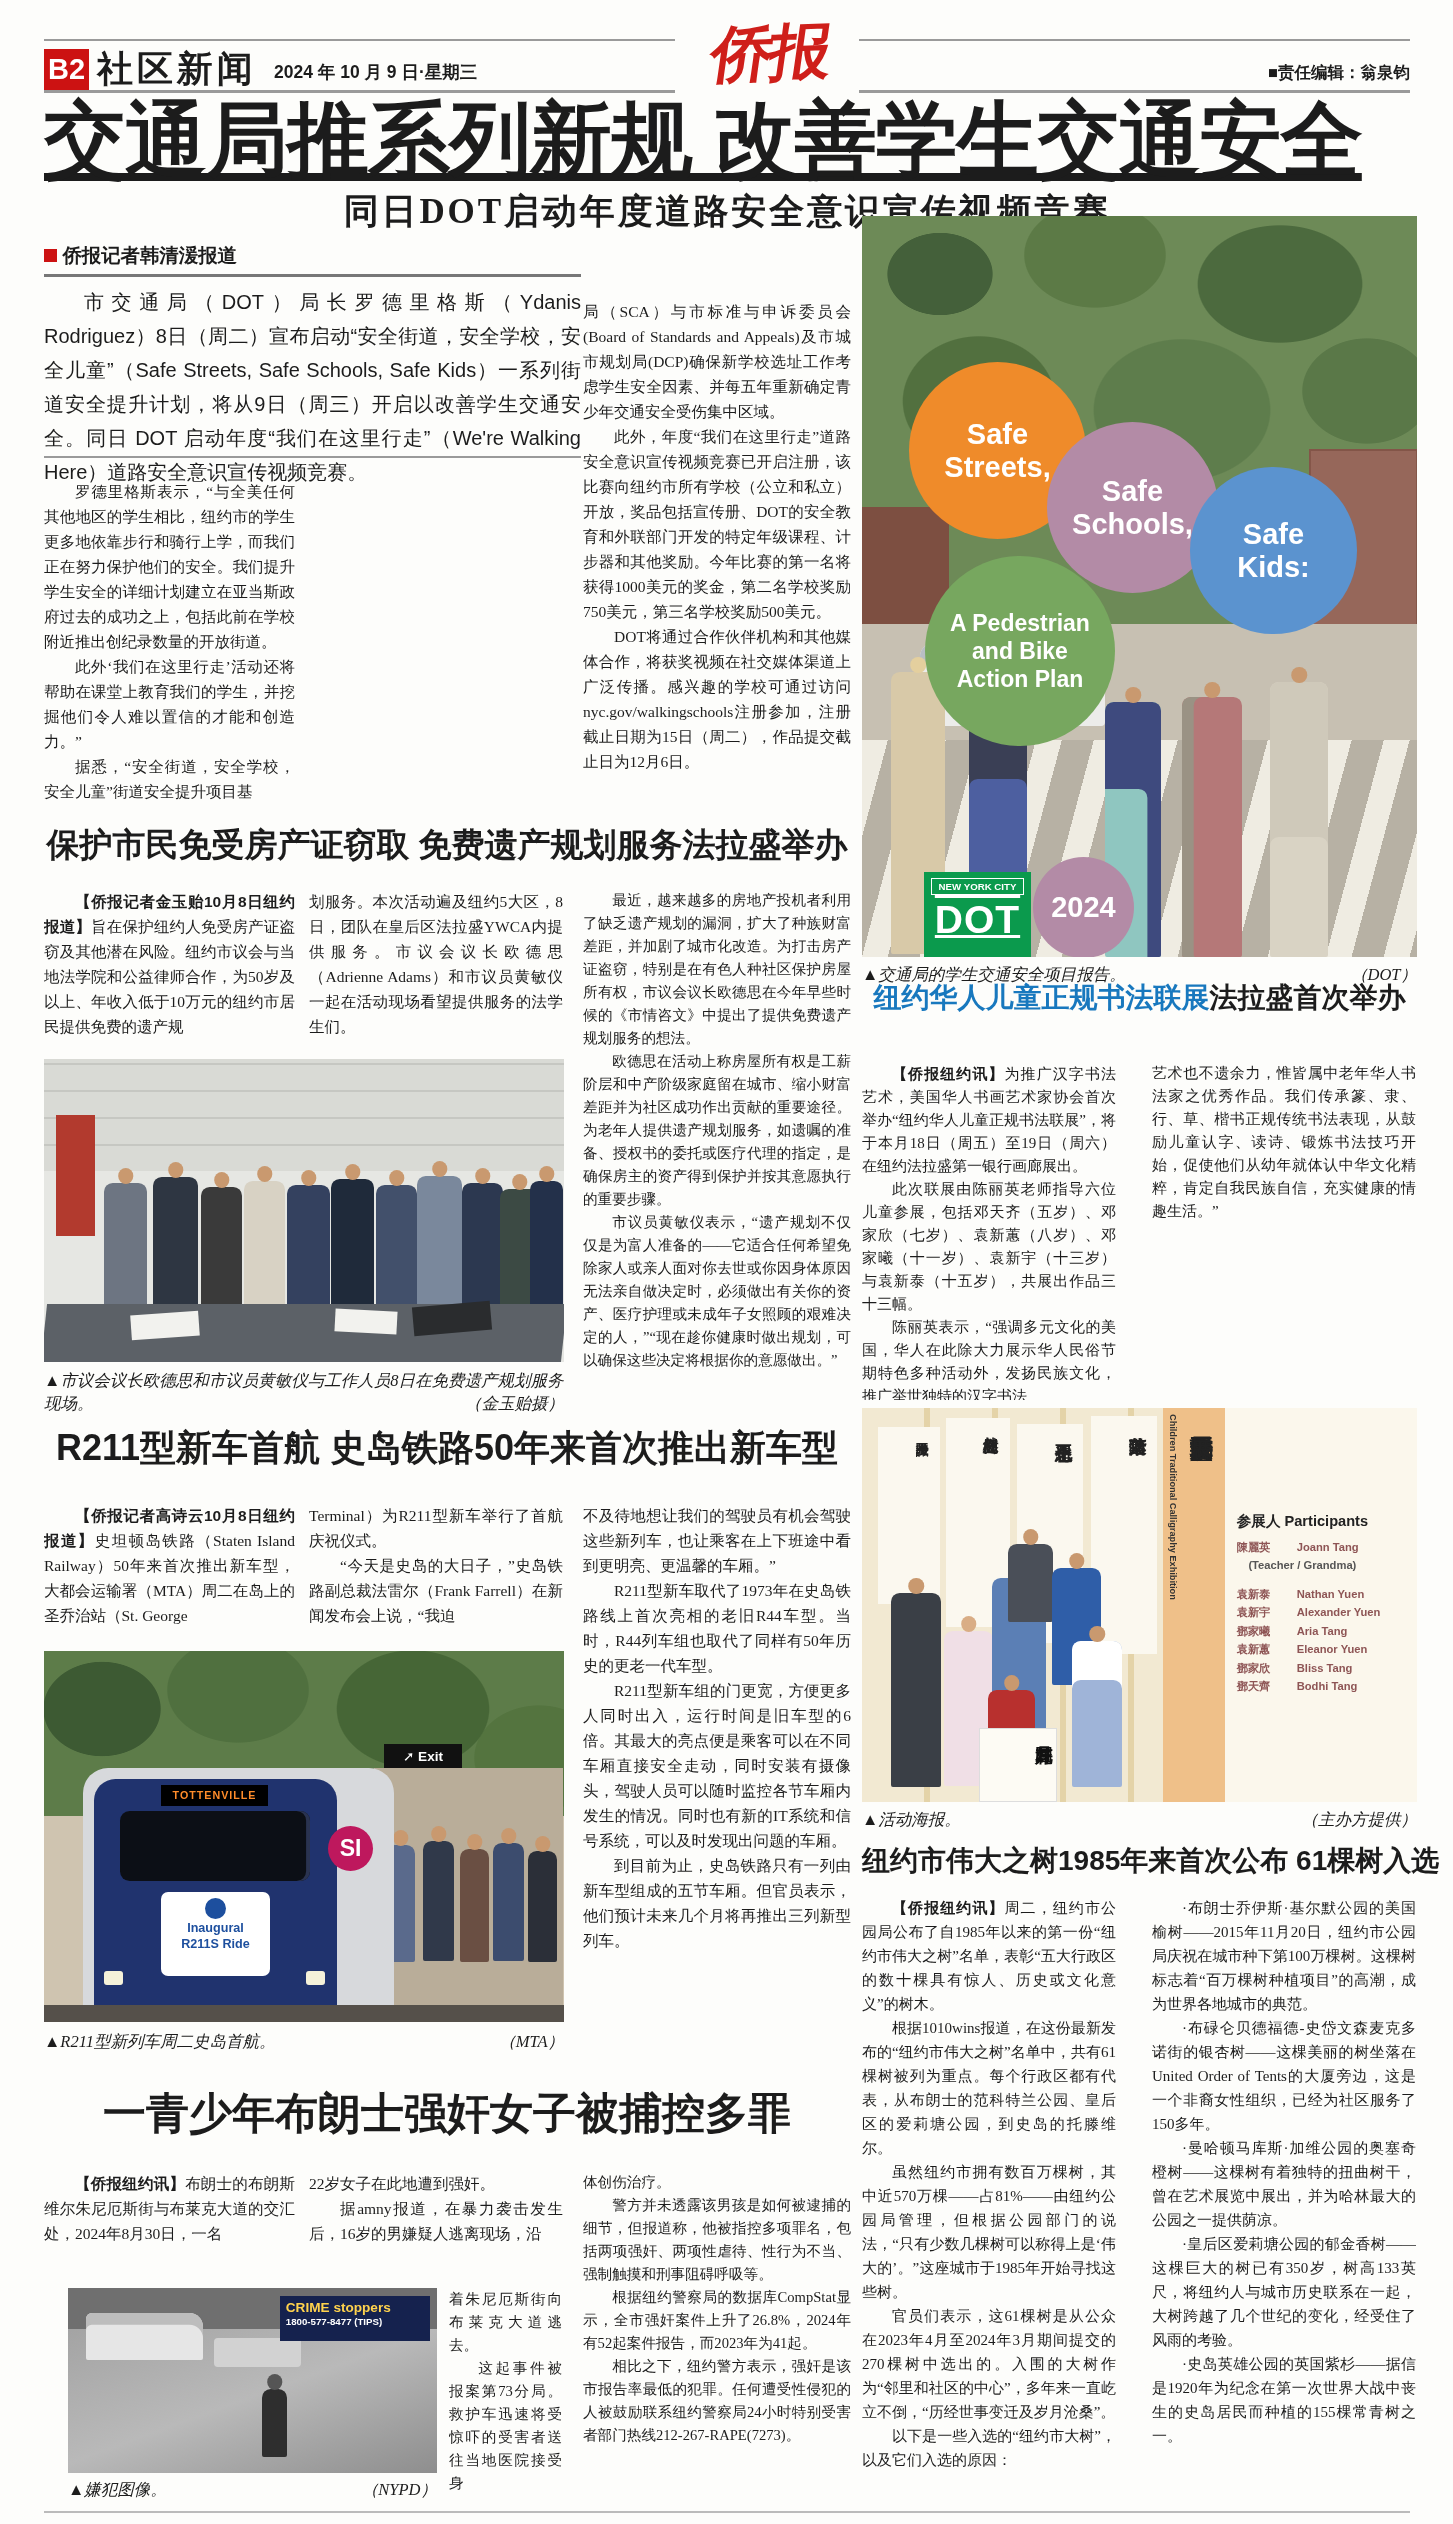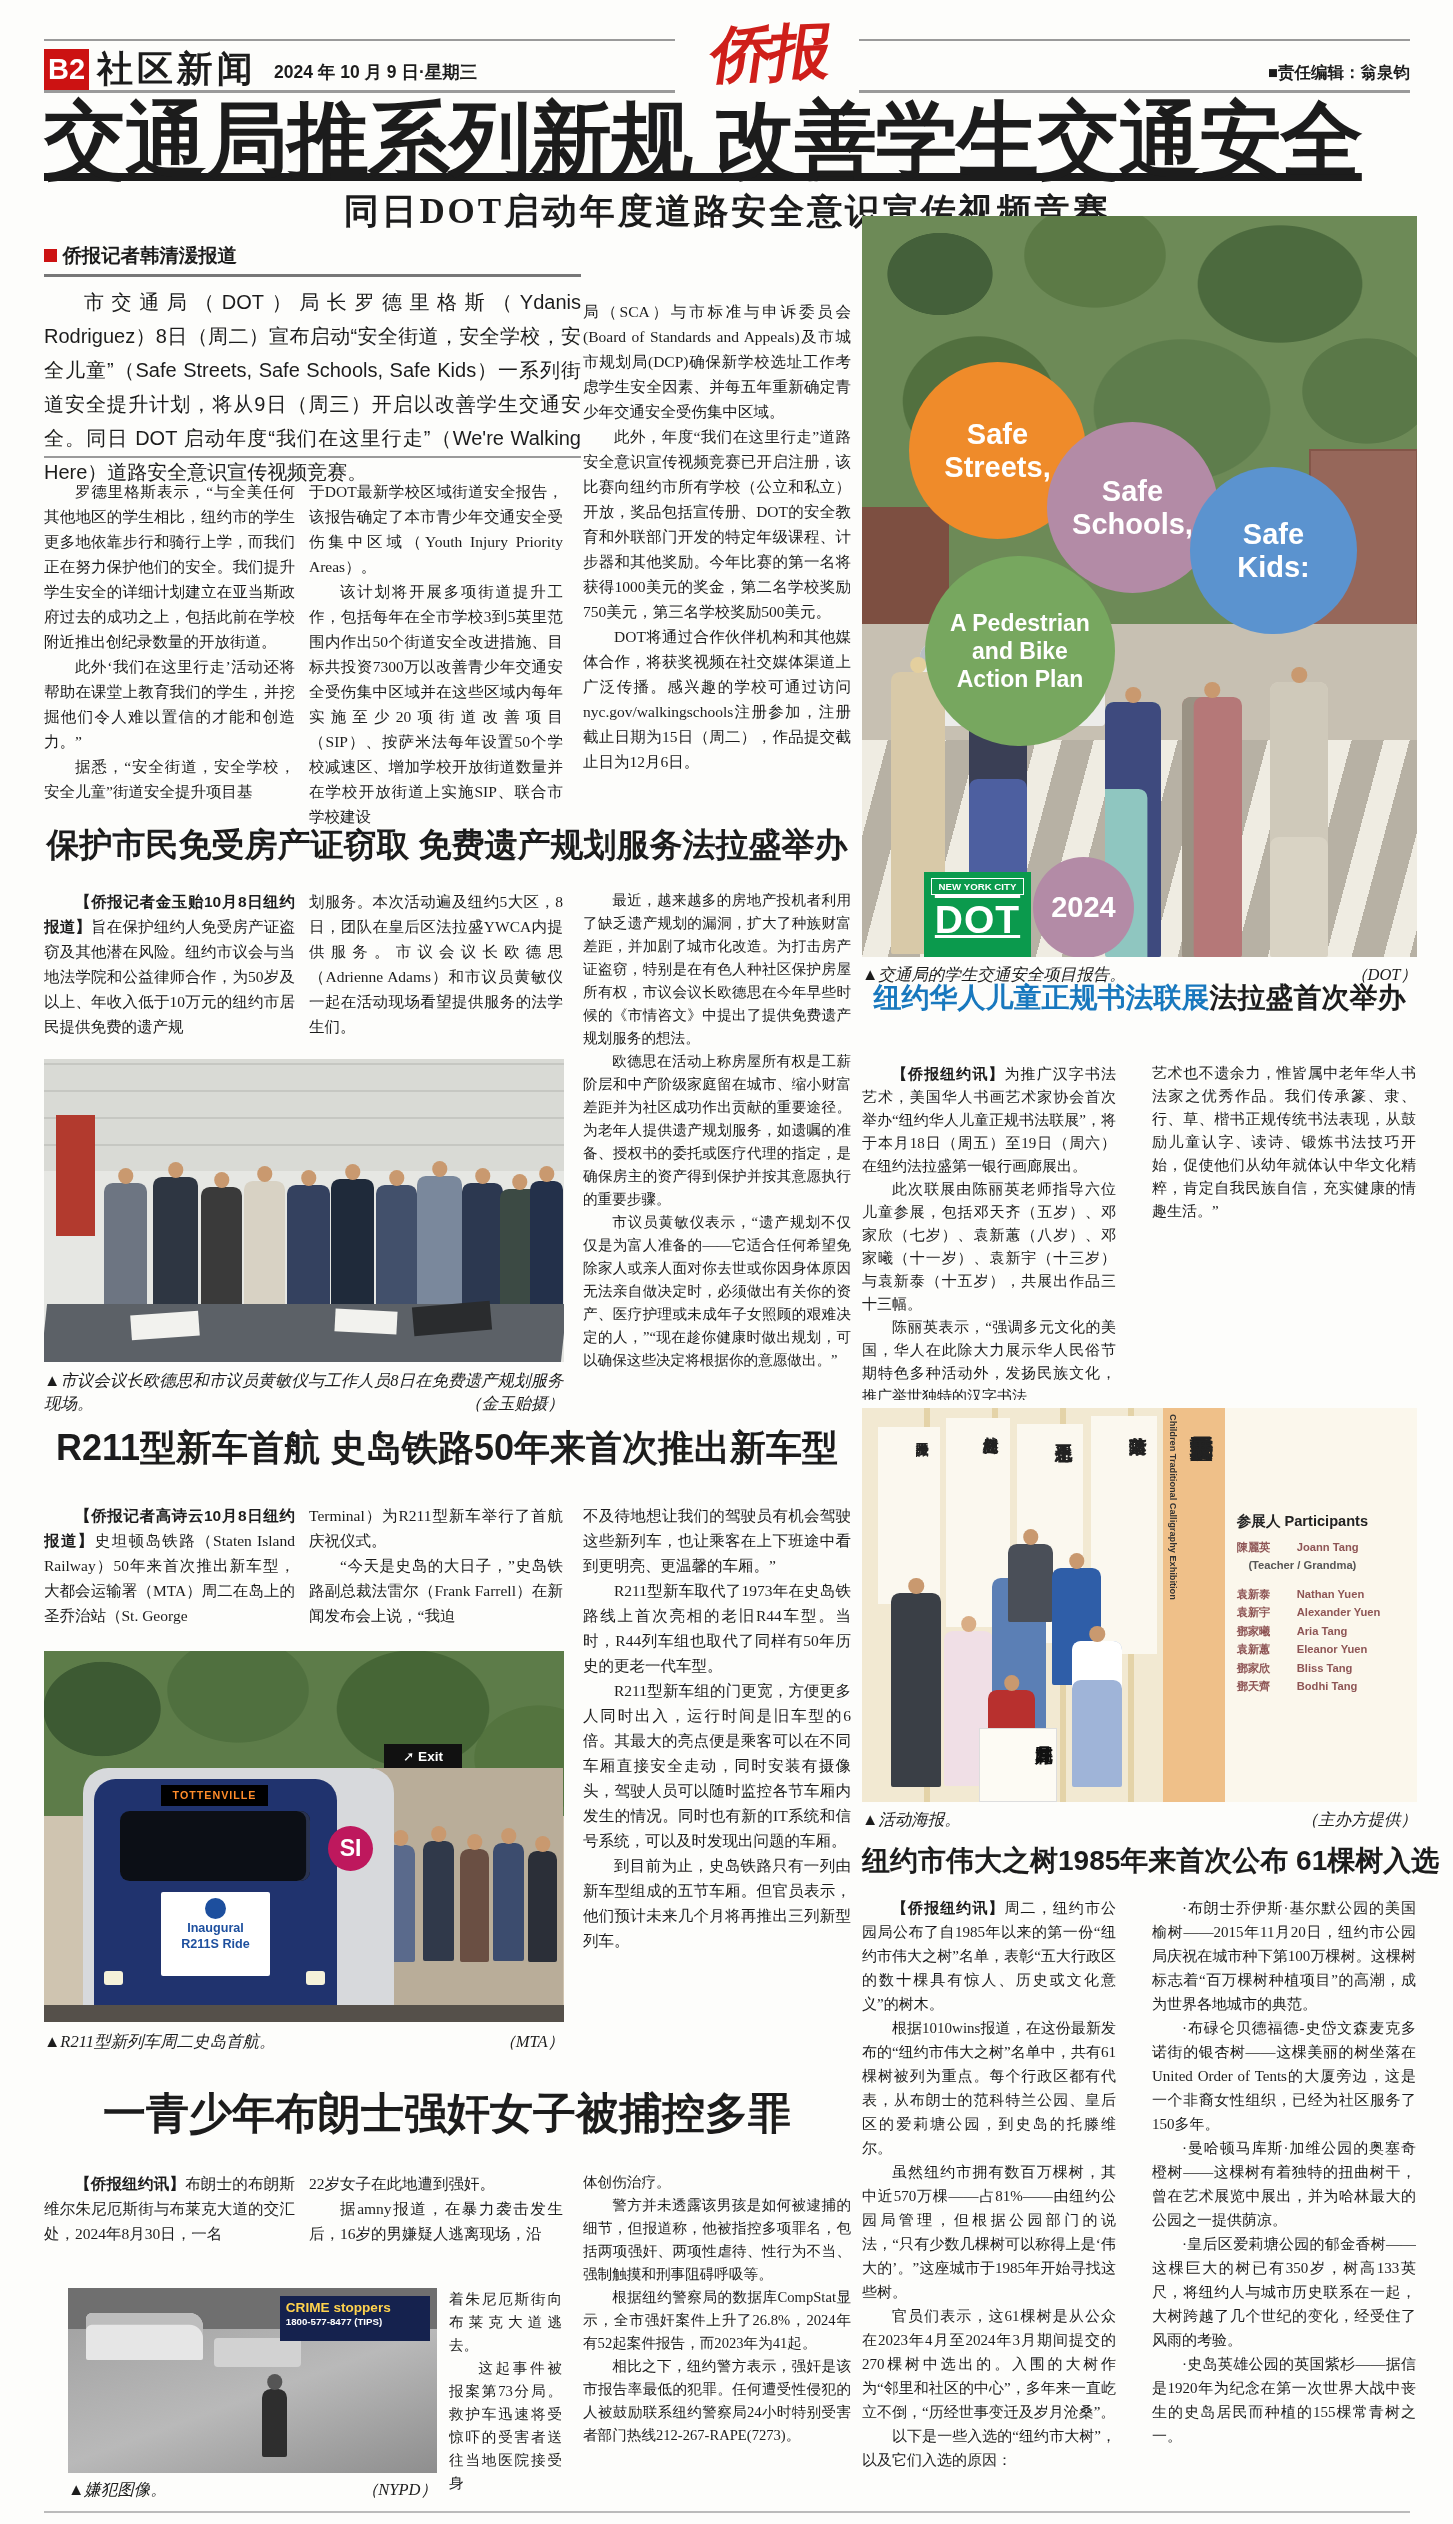--- a/index.html
+++ b/index.html
@@ -66,24 +66,20 @@
   <div class="mainhead">交通局推系列新规 改善学生交通安全</div>
   <div class="subhead">同日DOT启动年度道路安全意识宣传视频竞赛</div>
   <div class="byline"><span class="sq"></span><span>侨报记者韩清湲报道</span></div>
   <div class="rule" style="left:44px;top:274px;width:537px;height:2.9px;background:#777"></div>
   <div class="intro">市交通局（DOT）局长罗德里格斯（Ydanis Rodriguez）8日（周二）宣布启动“安全街道，安全学校，安全儿童”（Safe Streets, Safe Schools, Safe Kids）一系列街道安全提升计划，将从9日（周三）开启以改善学生交通安全。同日 DOT 启动年度“我们在这里行走”（We're Walking Here）道路安全意识宣传视频竞赛。</div>
   <div class="rule" style="left:44px;top:456px;width:537px;height:1.9px"></div>
   <div class="bcol" style="left:44px;top:479px;width:251px;height:381px">
       <p class="para">罗德里格斯表示，“与全美任何其他地区的学生相比，纽约市的学生更多地依靠步行和骑行上学，而我们正在努力保护他们的安全。我们提升学生安全的详细计划建立在亚当斯政府过去的成功之上，包括此前在学校附近推出创纪录数量的开放街道。</p>
       <p class="para">此外‘我们在这里行走’活动还将帮助在课堂上教育我们的学生，并挖掘他们令人难以置信的才能和创造力。”</p>
       <p class="para">据悉，“安全街道，安全学校，安全儿童”街道安全提升项目基</p>
-    </div>
-  <div class="bcol" style="left:309px;top:479px;width:254px;height:381px">
-      <p class="para noind">于DOT最新学校区域街道安全报告，该报告确定了本市青少年交通安全受伤集中区域（Youth Injury Priority Areas）。</p>
-      <p class="para">该计划将开展多项街道提升工作，包括每年在全市学校3到5英里范围内作出50个街道安全改进措施、目标共投资7300万以改善青少年交通安全受伤集中区域并在这些区域内每年实施至少20项街道改善项目（SIP）、按萨米法每年设置50个学校减速区、增加学校开放街道数量并在学校开放街道上实施SIP、联合市学校建设</p>
     </div>
   <div class="bcol" style="left:583px;top:299px;width:268px;height:505px">
       <p class="para noind">局（SCA）与市标准与申诉委员会(Board of Standards and Appeals)及市城市规划局(DCP)确保新学校选址工作考虑学生安全因素、并每五年重新确定青少年交通安全受伤集中区域。</p>
       <p class="para">此外，年度“我们在这里行走”道路安全意识宣传视频竞赛已开启注册，该比赛向纽约市所有学校（公立和私立）开放，奖品包括宣传册、DOT的安全教育和外联部门开发的特定年级课程、计步器和其他奖励。今年比赛的第一名将获得1000美元的奖金，第二名学校奖励750美元，第三名学校奖励500美元。</p>
       <p class="para">DOT将通过合作伙伴机构和其他媒体合作，将获奖视频在社交媒体渠道上广泛传播。感兴趣的学校可通过访问nyc.gov/walkingschools注册参加，注册截止日期为15日（周二），作品提交截止日为12月6日。</p>
     </div>
 
   <div class="photo" style="left:862px;top:216px;width:555px;height:741px;background:#97a66f">
     <div class="abs" style="left:0;top:0;width:555px;height:408px;background:
       radial-gradient(87px 68px at 78px 58px,#44603a 60%,transparent 61%),
@@ -189,21 +185,21 @@
     <div class="fig" style="left:342px;top:194px;width:29px;height:117px;background:#5a6a8c"></div>
     <div class="fig" style="left:379px;top:190px;width:31px;height:120px;background:#30394a"></div>
     <div class="fig" style="left:416px;top:198px;width:29px;height:113px;background:#6a4f43"></div>
     <div class="fig" style="left:449px;top:192px;width:31px;height:118px;background:#3c4c6e"></div>
     <div class="fig" style="left:484px;top:200px;width:29px;height:111px;background:#2b2f38"></div>
 
     <div class="abs" style="left:39px;top:117px;width:311px;height:238px;background:#d7d9dc;border-radius:25px 25px 0 0"></div>
     <div class="abs" style="left:50px;top:128px;width:243px;height:226px;background:#20336e;border-radius:21.4px 21.4px 0 0"></div>
     <div class="abs" style="left:117px;top:134px;width:107px;height:21.4px;background:#000;color:#ff8c2a;font:700 10.7px/21.4px 'Liberation Sans','DejaVu Sans',sans-serif;text-align:center;letter-spacing:1px">TOTTENVILLE</div>
     <div class="abs" style="left:76px;top:160px;width:190px;height:70px;background:#0c0f16;border-radius:9.7px;box-shadow:inset -3.9px 0 0 #2a3350"></div>
-    <div class="abs" style="left:117px;top:241px;width:109px;height:84px;background:#fff;border-radius:2px;text-align:center;padding-top:5.8px;box-sizing:border-box">
+    <div class="abs" style="left:117px;top:241px;width:109px;height:84px;background:#fff;border-radius:7px;text-align:center;padding-top:5.8px;box-sizing:border-box">
       <div style="width:21.4px;height:21.4px;border-radius:50%;background:#1d4f9e;margin:0 auto 1.9px"></div>
       <div style="font:800 12.6px/15.5px 'Liberation Sans','DejaVu Sans',sans-serif;color:#1d4f9e">Inaugural</div>
       <div style="font:800 12.6px/15.5px 'Liberation Sans','DejaVu Sans',sans-serif;color:#1d4f9e">R211S Ride</div>
     </div>
     <div class="abs" style="left:60px;top:320px;width:19.4px;height:13.6px;background:#f5f2da;border-radius:2.9px"></div>
     <div class="abs" style="left:262px;top:320px;width:19.4px;height:13.6px;background:#f5f2da;border-radius:2.9px"></div>
     <div class="circle" style="left:284px;top:175px;width:45px;height:45px;background:#be185d;font-size:23px">SI</div>
     <div class="abs" style="left:0;top:354px;width:520px;height:16.5px;background:#55504a"></div>
   </div>
   <div class="cap" style="left:44px;top:2030px;width:520px">

